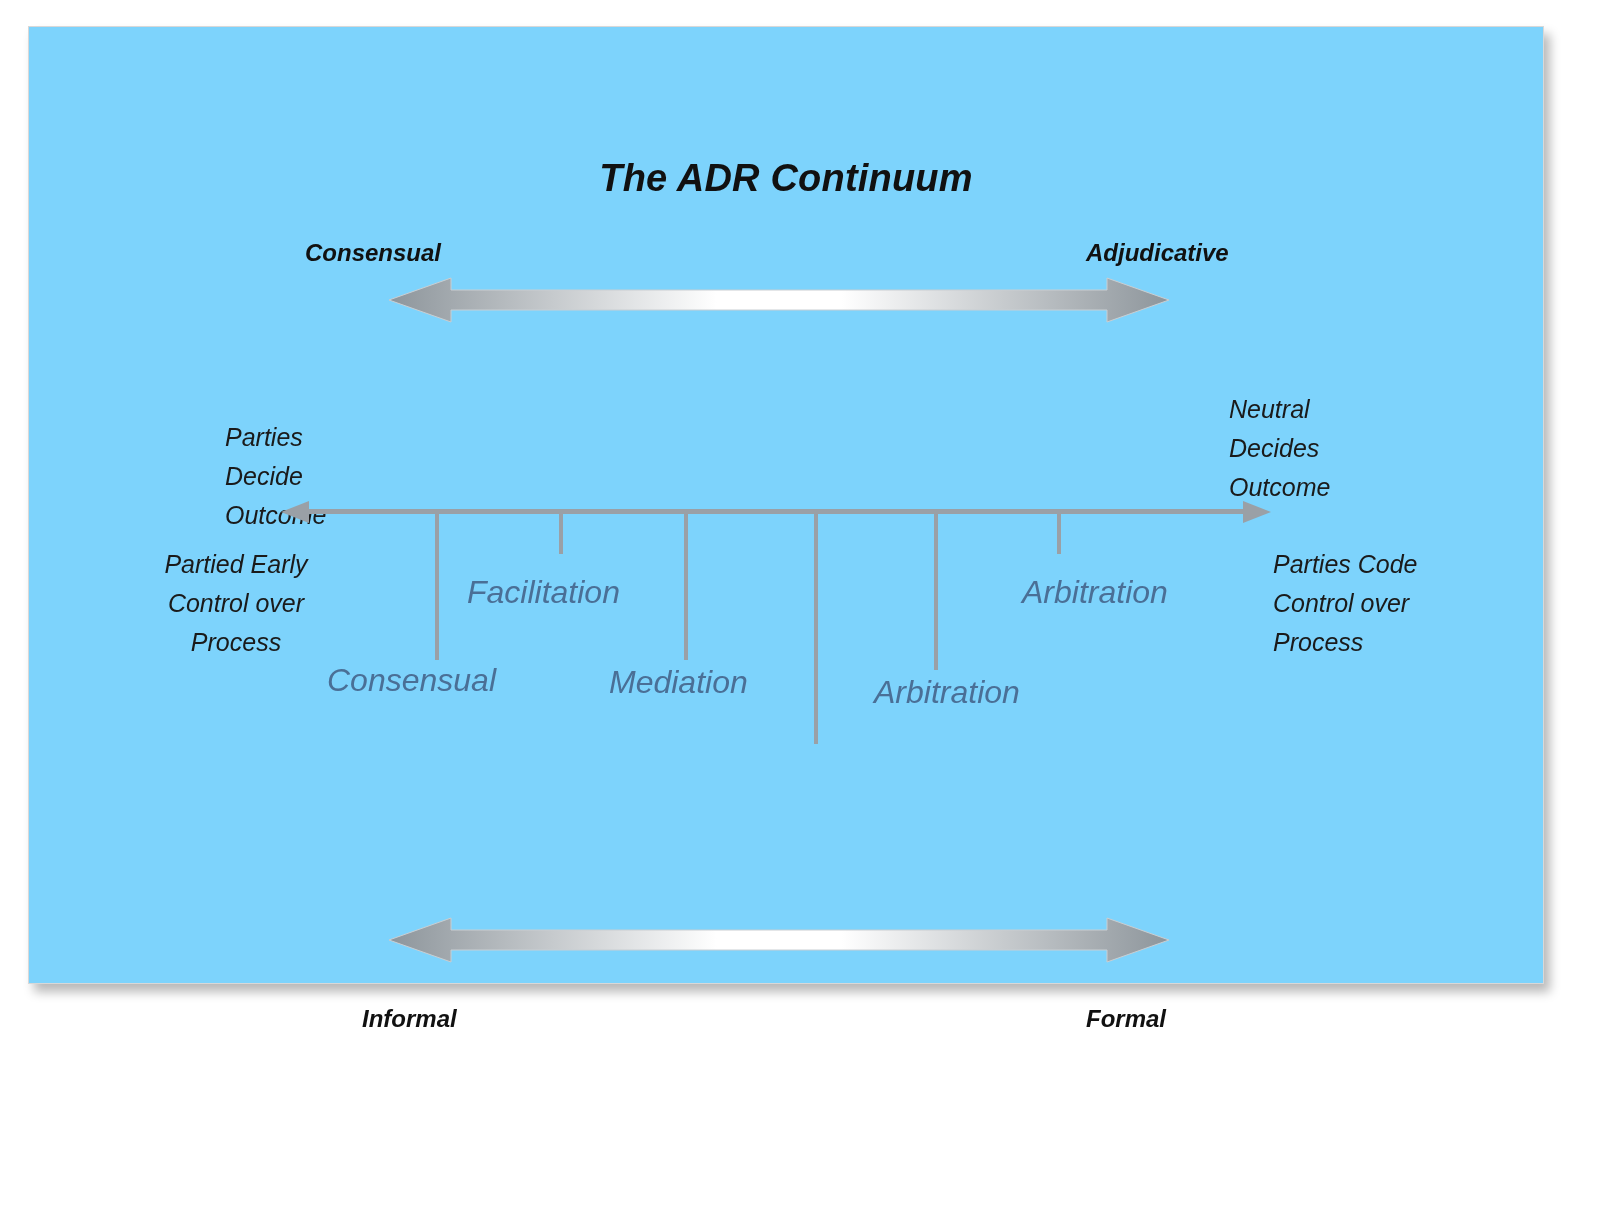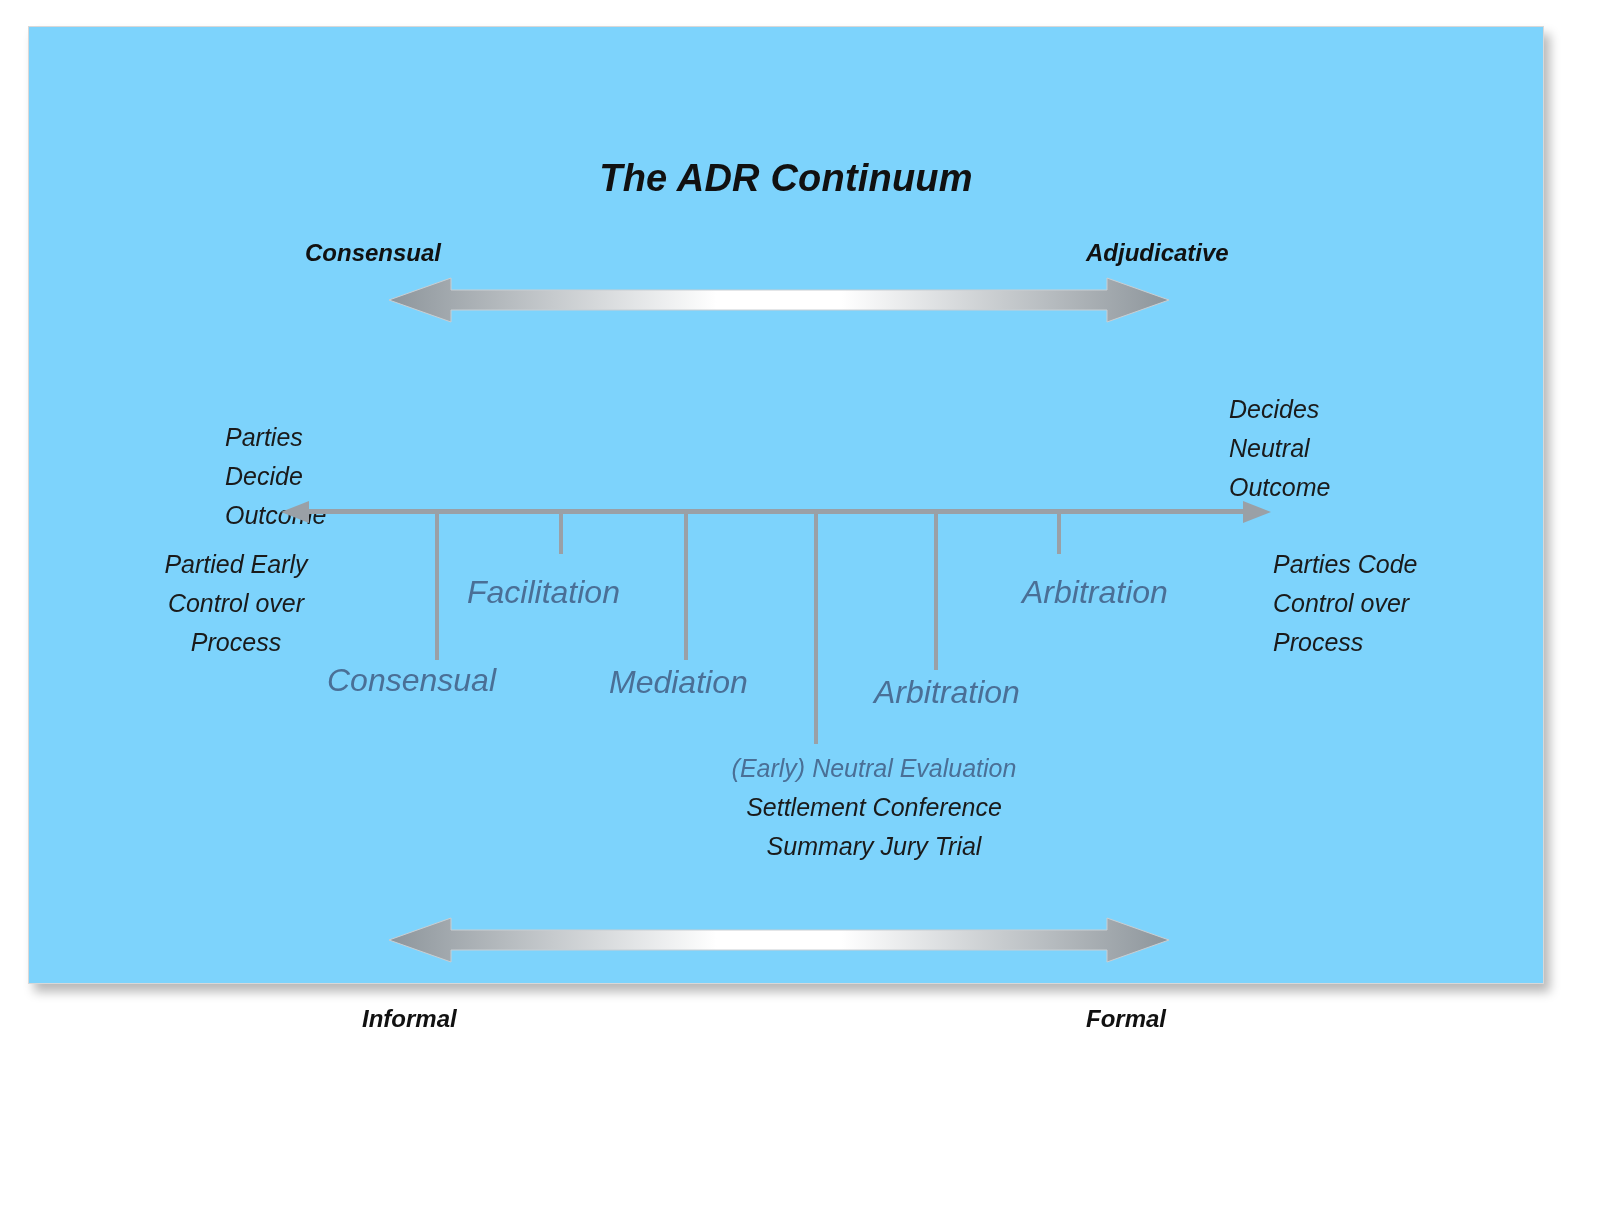--- a/index.html
+++ b/index.html
@@ -110,22 +110,22 @@
       </svg>
     </div>
 
     <div class="label-plain" style="left:196px; top:355px; width:160px;margin-top:36px;">
       <div>Parties</div>
       <div>Decide</div>
       <div>Outcome</div>
     </div>
 
     <div class="label-plain" style="left:1200px; top:363px; width:210px;">
+      <div>Neutral</div>
       <div>Decides</div>
-      <div>Neutral</div>
       <div>Outcome</div>
     </div>
 
     <div class="label-plain" style="left:92px; top:518px; text-align:center; width:230px;">
       <div>Partied Early</div>
       <div>Control over</div>
       <div>Process</div>
     </div>
 
     <div class="label-plain" style="left:1200px; top:518px; width:230px;margin-left:44px;">
@@ -148,25 +148,20 @@
     <div class="tick" style="left:785px; top:485px; height:232px;"></div>
     <div class="tick" style="left:905px; top:485px; height:158px;"></div>
     <div class="tick" style="left:1028px; top:485px; height:42px;"></div>
 
     <div class="label-blue" style="left:298px; top:635px;">Consensual</div>
     <div class="label-blue" style="left:438px; top:547px;">Facilitation</div>
     <div class="label-blue" style="left:580px; top:637px;">Mediation</div>
     <div class="label-blue" style="left:845px; top:647px;">Arbitration</div>
     <div class="label-blue" style="left:993px; top:547px;">Arbitration</div>
 
-    <div class="center-stack" style="left:640px; top:722px; width:410px;">
-      <div class="blue">(Early) Neutral Evaluation</div>
-      <div class="dark">Settlement Conference</div>
-      <div class="dark">Summary Jury Trial</div>
-    </div>
 
     <div class="grad-arrow" style="left:360px; top:890px; width:780px;">
       <svg width="780" height="46" viewBox="0 0 780 46">
         <defs>
           <linearGradient id="gradBot" x1="0" y1="0" x2="1" y2="0">
             <stop offset="0%" stop-color="#8d959b"></stop>
             <stop offset="42%" stop-color="#ffffff"></stop>
             <stop offset="58%" stop-color="#ffffff"></stop>
             <stop offset="100%" stop-color="#8d959b"></stop>
           </linearGradient>

